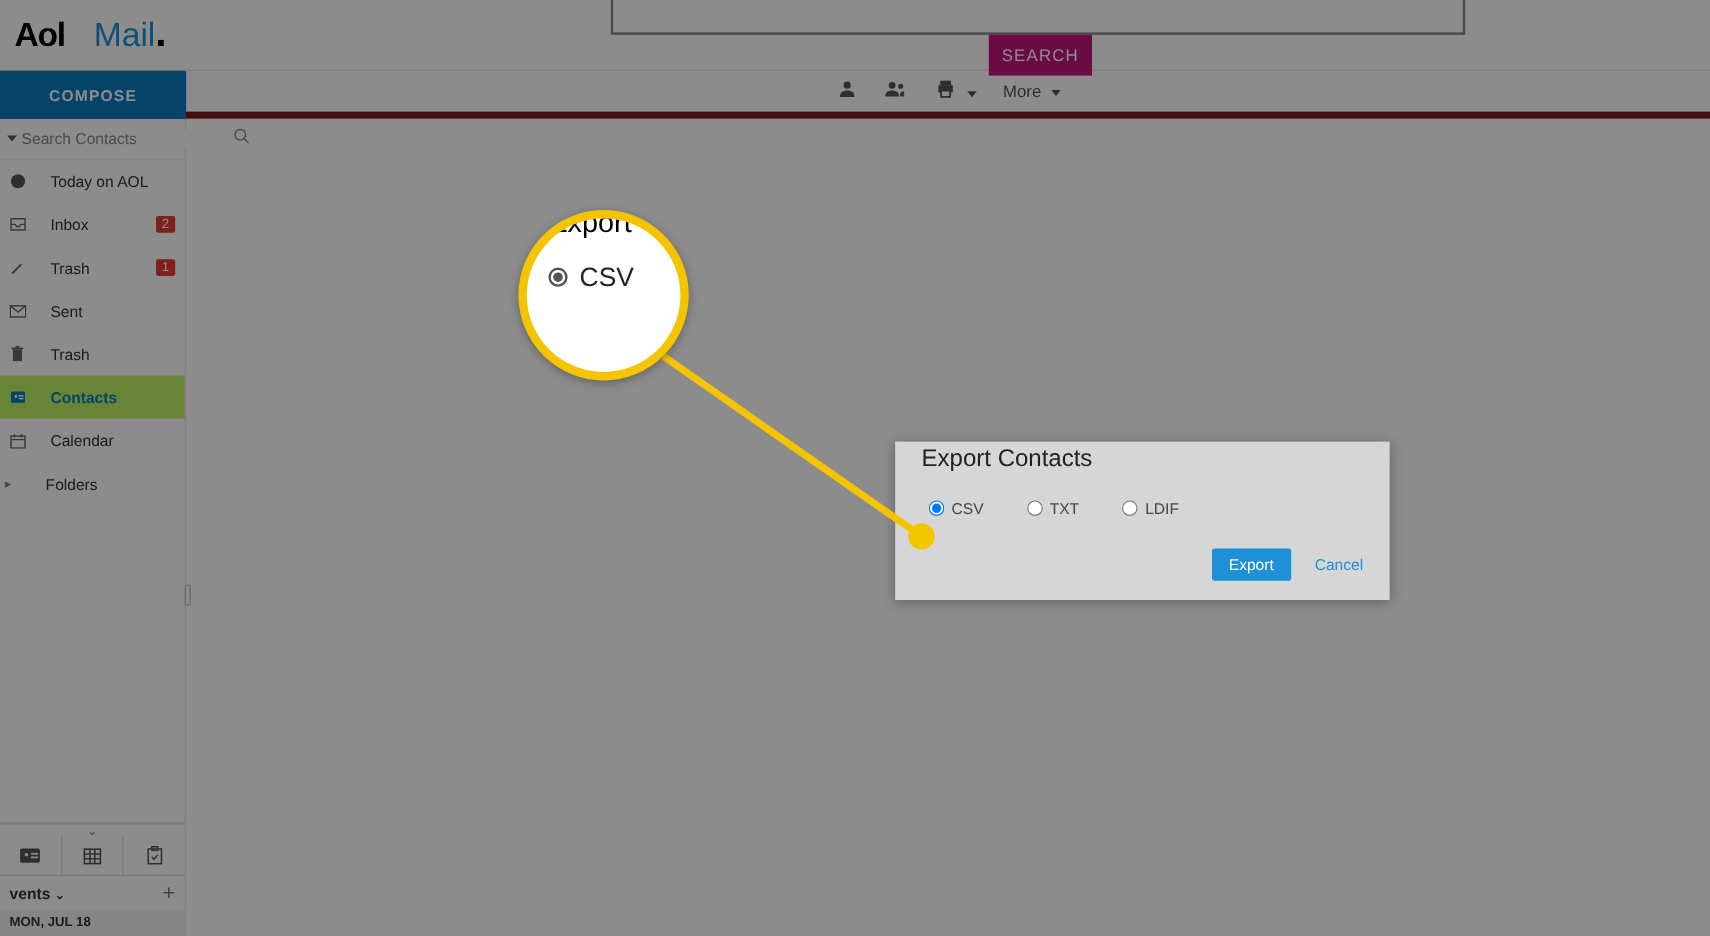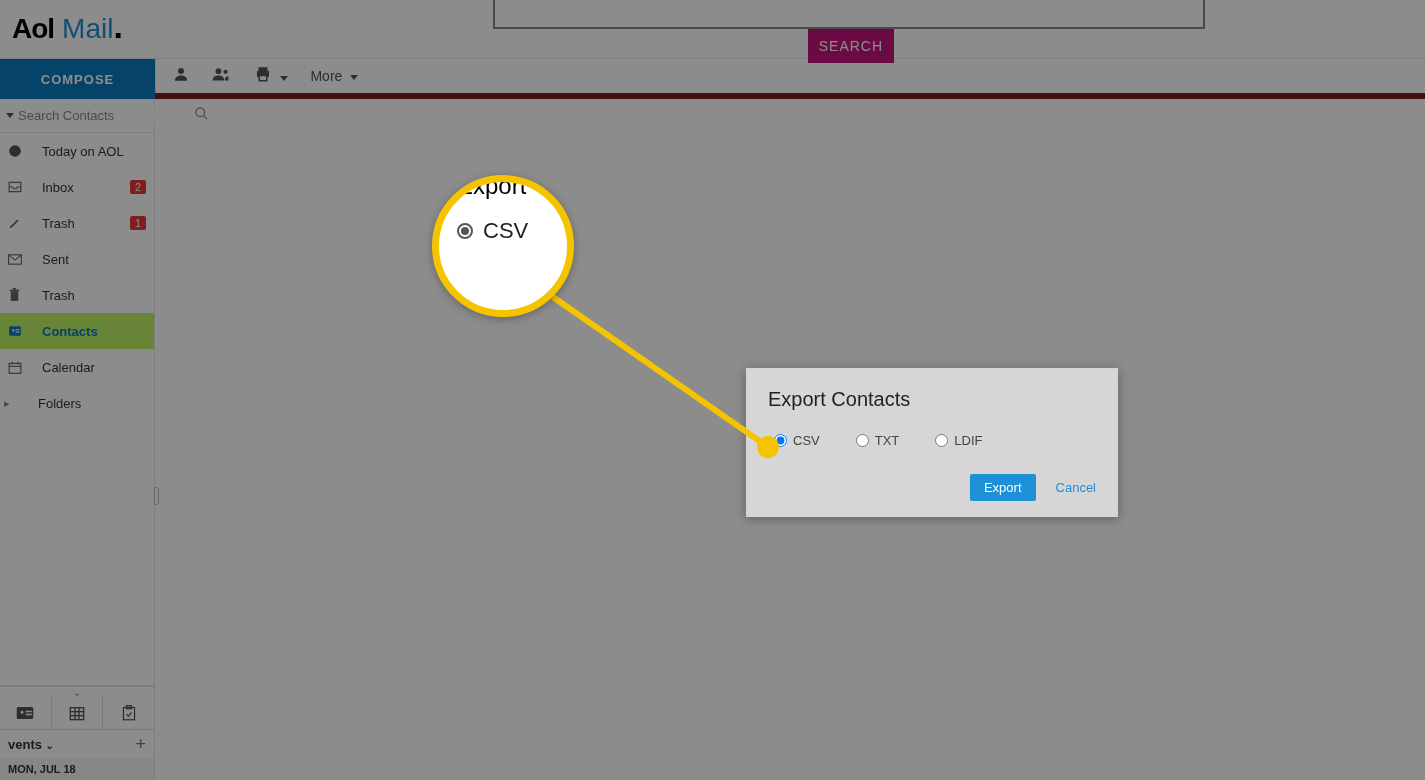--- a/index.html
+++ b/index.html
@@ -4,30 +4,30 @@
 <style>
 * { margin: 0; padding: 0; box-sizing: border-box; font-family: Arial, Helvetica, sans-serif; }
 html, body { width: 1425px; height: 780px; overflow: hidden; background: #fff; }
 
 .app { position: relative; width: 100%; height: 100%; }
 
 
 .header { height: 59px; display: flex; align-items: center; padding: 0 12px; border-bottom: 1px solid #e5e5e5; }
 .logo { font-size: 28px; font-weight: bold; display: flex; align-items: baseline; }
 .logo-aol { color: #000; letter-spacing: -1px; }
-.logo-mail { color: #1e90d6; margin-left: 8px; font-weight: 500; }
+.logo-mail { color: #1e90d6; margin-left: 24px; font-weight: 500; }
 .logo-dot { color: #000; font-size: 34px; line-height: 0; }
 .search-wrap { margin-left: 370px; display: flex; align-items: center; flex-direction: column; }
 .search-box { width: 712px; height: 34px; border: 2px solid #888; background: #fff; padding: 0 8px; font-size: 14px; }
 .search-btn { width: 86px; height: 34px; margin-left: 4px; background: #c4147b; color: #fff; border: none; font-size: 14px; letter-spacing: 1px; cursor: pointer; }
 
 
 .row2 { display: flex; height: 40px; border-bottom: 6px solid #7f1d1d; }
 .compose { width: 155px; height: 40px; background: #0a7ac0; color: #fff; border: none; font-size: 13px; font-weight: bold; letter-spacing: 1px; cursor: pointer; }
-.toolbar { flex: 1; display: flex; align-items: center; padding: 0 16px; gap: 22px; border-left: 1px solid #e5e5e5; }
+.toolbar { flex: 1; display: flex; align-items: center; padding: 0 16px; gap: 22px; border-left: 1px solid #e5e5e5; justify-content: center; }
 .tb-icon { color: #555; cursor: pointer; }
 .tb-more { color: #555; font-size: 14px; cursor: pointer; }
 .caret { display: inline-block; width: 0; height: 0; border-left: 4px solid transparent; border-right: 4px solid transparent; border-top: 5px solid #555; vertical-align: middle; margin-left: 4px; }
 
 
 .body { display: flex; height: calc(100% - 99px); }
 .sidebar { width: 155px; border-right: 1px solid #e5e5e5; display: flex; flex-direction: column; position: relative; }
 .drag-handle { position: absolute; right: -5px; top: 388px; width: 5px; height: 18px; background: #fff; border: 1px solid #bbb; border-radius: 2px; }
 .main { flex: 1; background: #fff; }
 
@@ -54,21 +54,21 @@
 .bi:last-child { border-right: none; }
 .events-row { height: 28px; display: flex; align-items: center; justify-content: space-between; padding: 0 8px; font-size: 13px; color: #333; }
 .events-label { font-weight: bold; cursor: pointer; }
 .events-plus { font-size: 18px; color: #777; cursor: pointer; }
 .date-row { height: 22px; padding: 0 8px; font-size: 11px; font-weight: bold; color: #333; background: #f5f5f5; display: flex; align-items: center; }
 
 
 .dim { position: absolute; inset: 0; background: rgba(0,0,0,0.45); }
 
 
-.dialog { position: absolute; left: 746px; top: 368px; width: 372px; background: #d6d6d6; padding: 20px 22px 16px; box-shadow: 0 2px 10px rgba(0,0,0,0.3); }
+.dialog { position: absolute; left: 746px; top: 368px; width: 412px; background: #d6d6d6; padding: 3px 22px 16px; box-shadow: 0 2px 10px rgba(0,0,0,0.3); }
 .dlg-title { font-size: 20px; color: #222; margin-bottom: 22px; }
 .dlg-radios { display: flex; gap: 36px; padding-left: 6px; margin-bottom: 26px; }
 .dlg-radio { display: flex; align-items: center; gap: 6px; font-size: 13px; color: #444; cursor: pointer; }
 .dlg-radio input { cursor: pointer; }
 .dlg-actions { display: flex; justify-content: flex-end; gap: 20px; align-items: center; }
 .btn-export { background: #1e90d6; color: #fff; border: none; padding: 6px 14px; font-size: 13px; border-radius: 2px; cursor: pointer; }
 .btn-cancel { color: #1e90d6; font-size: 13px; background: none; border: none; cursor: pointer; }
 
 
 .callout { position: absolute; left: 432px; top: 175px; width: 142px; height: 142px; border-radius: 50%; background: #fff; border: 7px solid #f5c400; overflow: hidden; box-shadow: 0 2px 8px rgba(0,0,0,0.3); z-index: 20; }

